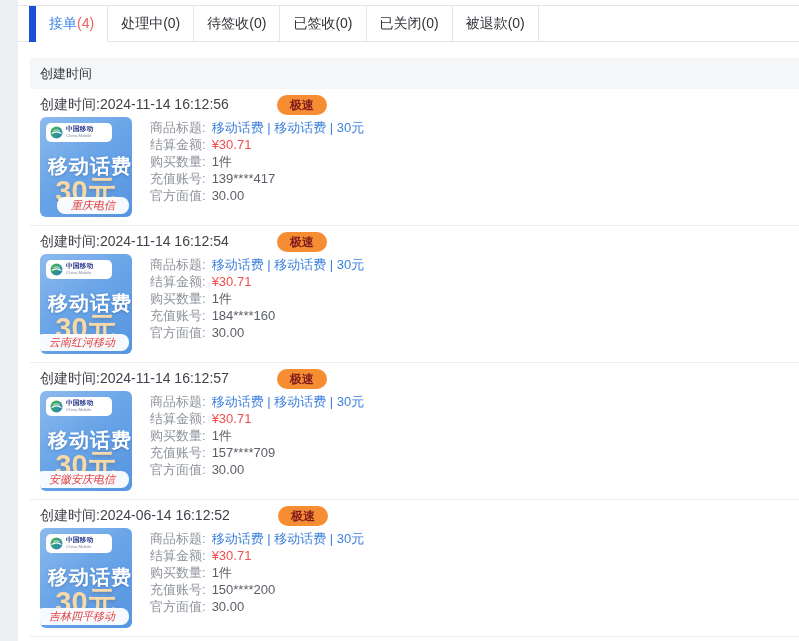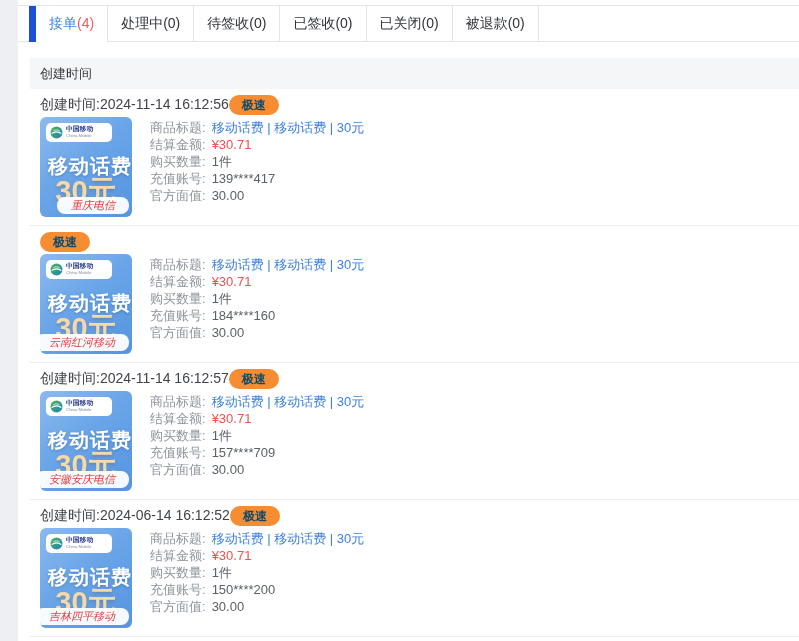--- a/index.html
+++ b/index.html
@@ -18,23 +18,23 @@
   .tab:first-child { border-left:7px solid #1d4ed8; }
   .tab.active { height:36px; position:relative; z-index:3; }
   .tab.active .tab-label { color:#3e83e6; }
   .tab.active .tab-count { color:#f15b5b; }
 
   
   .section-header { position:absolute; left:12px; right:0; top:58px; height:31px; line-height:31px;
                     background:#f5f6f8; color:#33363c; font-size:13px; padding-left:10px; }
   .orders { position:absolute; left:12px; right:0; top:89px; }
   .order  { padding:7px 0 8px 10px; border-bottom:1px solid #ecedf0; }
-  .time-row { height:18px; margin-bottom:3px; display:flex; align-items:center; }
+  .time-row { height:18px; margin-bottom:3px; display:flex; align-items:center;gap:33px; }
   .created  { font-size:14px; color:#404349; }
-  .badge    { background:#f78d33; color:#0c4a6e; font-size:12px; font-weight:bold;
+  .badge    { margin-left:15px; background:#f78d33; color:#7f1d1d; font-size:12px; font-weight:bold;
               line-height:1; padding:4px 13px; border-radius:11px; }
 
   .body-row { display:flex; align-items:flex-start; }
 
   
   .card { width:92px; height:100px; border-radius:6px; position:relative; overflow:hidden; cursor:pointer;
           background:linear-gradient(140deg,#8dbaee 0%,#6aa5e8 45%,#5594e0 100%); flex:none; }
   .brand { position:absolute; top:6px; left:6px; background:#fff; border-radius:5px;
            padding:2px 5px 2px 4px; display:flex; align-items:center; }
   .brand-logo { width:13px; height:13px; flex:none; }
@@ -149,20 +149,21 @@
           <span class="dlabel">官方面值:</span>
           <span class="dvalue">30.00</span>
         </div>
       </div>
 
     </div>
   </div>
 
   <div class="order">
     <div class="time-row">
+      <span class="created">创建时间:2024-11-14 16:12:54</span>
       <span class="badge">极速</span>
     </div>
     <div class="body-row">
 
       <div class="card">
         <div class="brand">
           <svg class="brand-logo" viewBox="0 0 24 24">
             <defs>
               <linearGradient id="cmg" x1="0" y1="0" x2="1" y2="1">
                 <stop offset="0" stop-color="#4db848"></stop>

